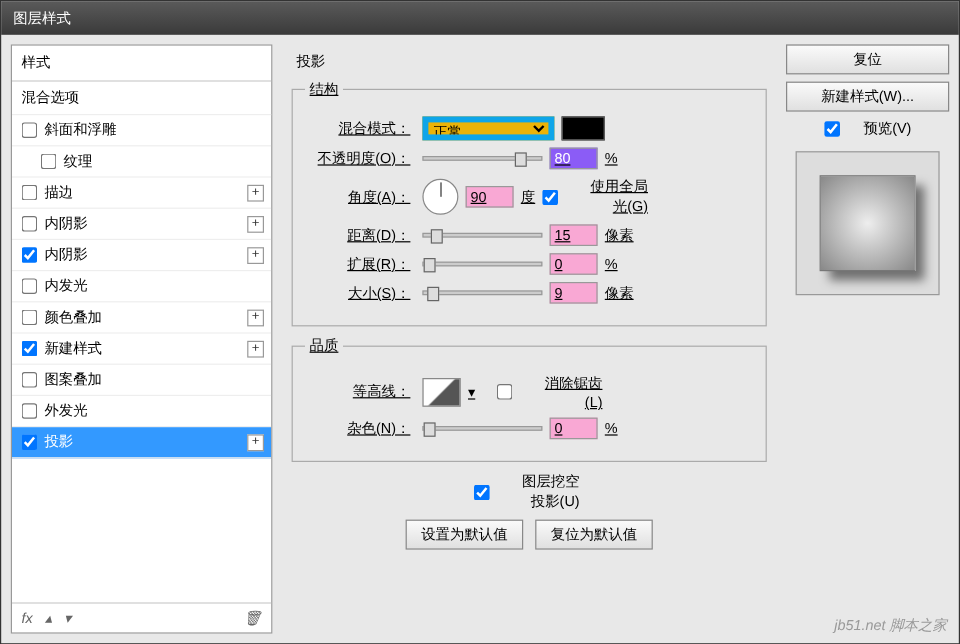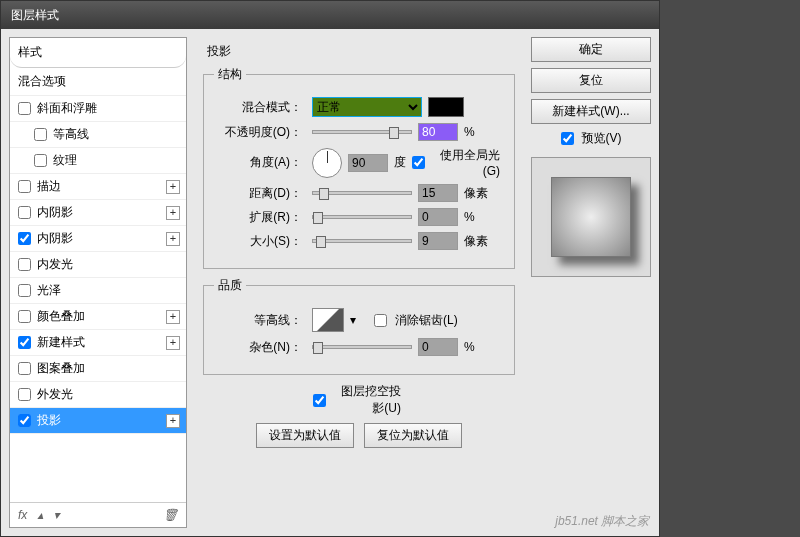--- a/index.html
+++ b/index.html
@@ -1,48 +1,48 @@
 <!DOCTYPE html>
 <html><head>
 <meta charset="utf-8">
 <style>
 * { box-sizing: border-box; margin: 0; padding: 0; font-family: "Microsoft YaHei", SimSun, sans-serif; font-size: 12px; }
 body { background: #4a4a4a; }
-.window { width: 660px; height: 537px; background: #e8e8e8; border: 1px solid #333; position: relative; }
+.window { width: 800px; height: 537px; background: #e8e8e8; border: 1px solid #333; position: relative; }
 .titlebar { height: 28px; background: linear-gradient(#5a5a5a, #3a3a3a); color: #fff; padding: 6px 10px; display: flex; justify-content: space-between; }
 .content { display: flex; padding: 8px; gap: 6px; height: calc(100% - 28px); }
 .left-panel { width: 218px; background: #fff; border: 1px solid #999; display: flex; flex-direction: column; }
-.left-header { padding: 6px 8px; border-bottom: 1px solid #ccc; border-radius: 12px; }
+.left-header { padding: 6px 8px; border-bottom: 1px solid #ccc; }
 .left-sub { padding: 5px 8px; border-bottom: 1px solid #eee; }
 .style-list { flex: 1; overflow: auto; }
 .style-item { display: flex; align-items: center; padding: 4px 8px; border-bottom: 1px solid #eee; position: relative; }
 .style-item.selected { background: #3399ff; color: #fff; }
 .style-item input[type=checkbox] { margin-right: 6px; }
 .style-item .plus { position: absolute; right: 6px; border: 1px solid #999; width: 14px; height: 14px; display: inline-flex; align-items: center; justify-content: center; background: #fff; color: #333; font-size: 11px; line-height: 1; }
 .left-footer { border-top: 1px solid #ccc; padding: 5px 8px; display: flex; gap: 10px; color: #666; font-style: italic; }
 .center-panel { flex: 1; padding: 4px 10px; }
-fieldset { border: 1px solid #aaa; padding: 8px 10px 12px; margin-bottom: 8px; }
+fieldset { border: 1px solid #aaa; padding: 8px 10px 12px; margin-bottom: 8px; text-decoration: underline; }
 legend { padding: 0 4px; }
 .row { display: flex; align-items: center; margin: 6px 0; gap: 6px; }
 .row label { width: 88px; text-align: right; margin-right: 4px; }
 .slider { flex: 0 0 100px; height: 4px; background: #ccc; position: relative; border: 1px solid #999; }
 .slider .thumb { position: absolute; top: -4px; width: 10px; height: 12px; background: #ddd; border: 1px solid #666; }
-.numbox { width: 40px; height: 18px; border: 1px solid #999; padding: 1px 3px; background: #a3a3a3; }
+.numbox { width: 40px; height: 18px; border: 1px solid #999; padding: 1px 3px; background: #f9a8d4; }
 .numbox.hl { background: #8b5cf6; color: #fff; }
-select { width: 110px; height: 20px; border: 1px solid #0ea5e9; background: #4d7c0f; }
+select { width: 110px; height: 20px; border: 5px solid #0ea5e9; background: #eab308; }
 .swatch { width: 36px; height: 20px; background: #000; border: 1px solid #666; }
 .angle-dial { width: 30px; height: 30px; border: 1px solid #888; border-radius: 50%; background: #fff; position: relative; }
 .angle-dial::after { content: ""; position: absolute; left: 50%; top: 2px; width: 1px; height: 12px; background: #333; }
 .contour { width: 32px; height: 24px; border: 1px solid #888; background: linear-gradient(135deg, #fff 48%, #555 52%); }
 .btn { display: inline-block; padding: 3px 12px; border: 1px solid #888; background: linear-gradient(#fafafa, #e0e0e0); cursor: pointer; }
 .right-panel { width: 136px; display: flex; flex-direction: column; gap: 6px; align-items: stretch; }
 .right-panel .btn { width: 100%; text-align: center; }
 .preview-box { width: 120px; height: 120px; border: 1px solid #999; background: #ddd; margin: 4px auto 0; display: flex; align-items: center; justify-content: center; }
 .preview-inner { width: 80px; height: 80px; background: radial-gradient(circle at 50% 50%, #eee, #888); border: 1px solid #777; box-shadow: 8px 8px 8px rgba(0,0,0,.5); }
-.chk { display: flex; align-items: center; gap: 8px; }
+.chk { display: flex; align-items: center; gap: 20px; }
 .watermark { position: absolute; right: 10px; bottom: 6px; color: #999; font-size: 11px; font-style: italic; }
 .btm-btns { display: flex; gap: 10px; justify-content: center; margin-top: 0; }
 </style>
 </head>
 <body>
 
 <div class="window">
   <div class="titlebar">
     <span>图层样式</span>
   </div>
@@ -51,48 +51,40 @@
     <div class="left-panel">
       <div class="left-header">样式</div>
       <div class="left-sub">混合选项</div>
       <div class="style-list" id="style-list">
           <div class="style-item">
             <input type="checkbox" style="">
             <span>斜面和浮雕</span>
           </div>
           <div class="style-item" style="padding-left: 24px;">
             <input type="checkbox" style="">
-            <span>等高线</span>
-          </div>
-          <div class="style-item" style="padding-left: 24px;">
-            <input type="checkbox" style="">
             <span>纹理</span>
           </div>
           <div class="style-item">
             <input type="checkbox" style="">
             <span>描边</span>
             <span class="plus">+</span>
           </div>
           <div class="style-item">
             <input type="checkbox" style="">
             <span>内阴影</span>
             <span class="plus">+</span>
           </div>
           <div class="style-item">
             <input type="checkbox" checked="" style="">
             <span>内阴影</span>
             <span class="plus">+</span>
           </div>
           <div class="style-item">
             <input type="checkbox" style="">
             <span>内发光</span>
-          </div>
-          <div class="style-item">
-            <input type="checkbox" style="">
-            <span>光泽</span>
           </div>
           <div class="style-item">
             <input type="checkbox" style="">
             <span>颜色叠加</span>
             <span class="plus">+</span>
           </div>
           <div class="style-item">
             <input type="checkbox" checked="" style="">
             <span>新建样式</span>
             <span class="plus">+</span>
@@ -205,21 +197,20 @@
             <span>图层挖空投影(U)</span>
           </label>
       </div>
       <div class="btm-btns">
         <span class="btn">设置为默认值</span>
         <span class="btn">复位为默认值</span>
       </div>
     </div>
 
     <div class="right-panel">
-      <span class="btn">确定</span>
       <span class="btn">复位</span>
       <span class="btn">新建样式(W)...</span>
       <label class="chk" style="justify-content:center;">
           <input type="checkbox" checked="" style=""> 
           <span>预览(V)</span>
         </label>
       <div class="preview-box">
           <div class="preview-inner"></div>
         </div>
     </div>

